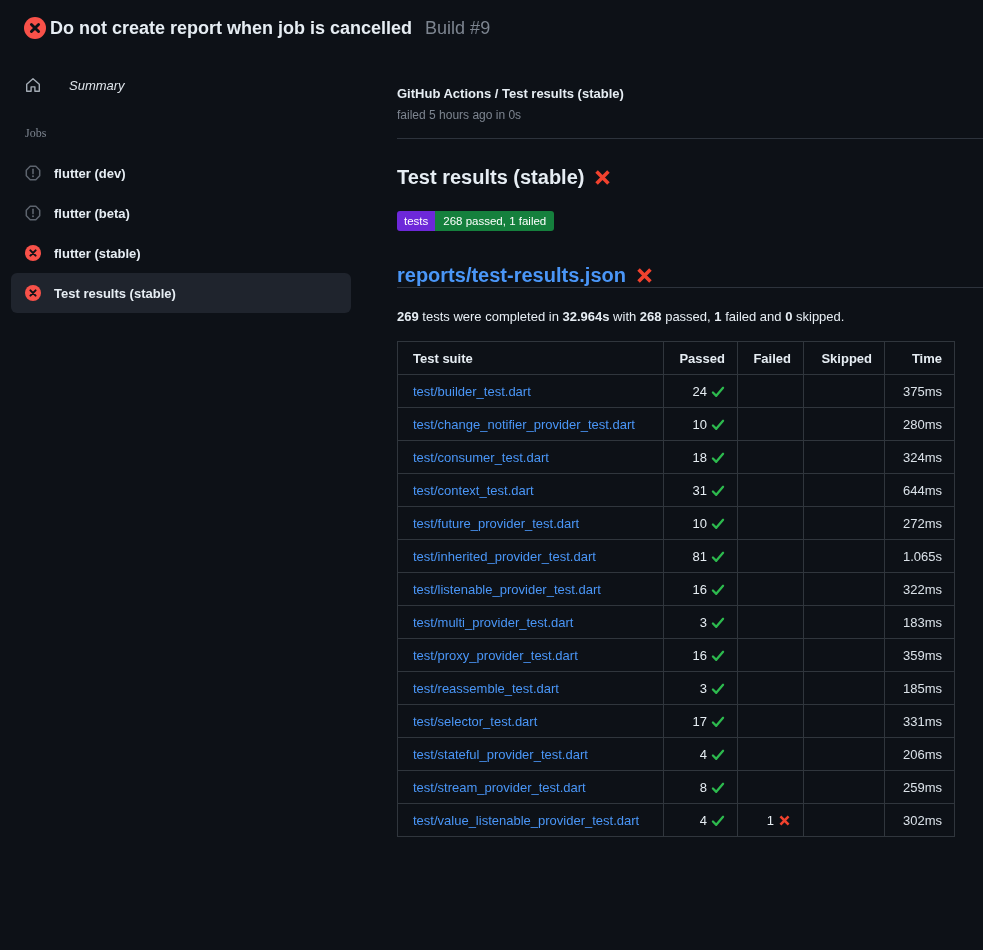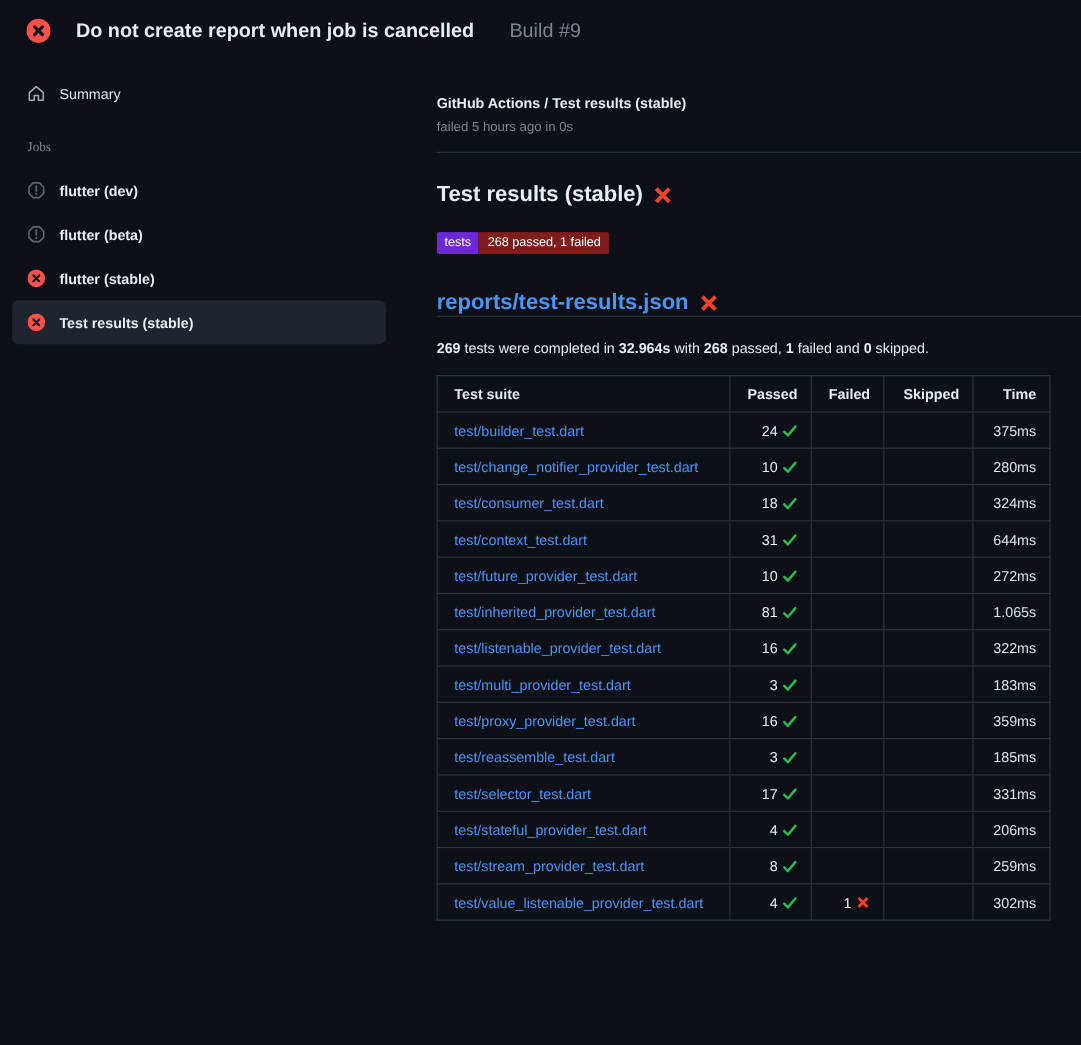--- a/index.html
+++ b/index.html
@@ -8,50 +8,50 @@
     width: 983px; height: 950px;
     background: #0d1117;
     color: #e6edf3;
     font-family: "Liberation Sans", "DejaVu Sans", sans-serif;
     font-size: 13px;
     overflow: hidden;
   }
   svg { display:block; }
 
   
-  .app-header { display:flex; align-items:center; gap:23px; padding:17px 24px 14px 24px; }
+  .app-header { display:flex; align-items:center; gap:4px; padding:17px 24px 14px 24px; }
   .app-title { font-size:18px; font-weight:700; color:#e6edf3; white-space:nowrap; }
   .app-build { font-size:18px; font-weight:400; color:#7d8590; margin-left:9px; }
 
   
   .layout { display:flex; align-items:flex-start; }
   .sidebar { width:370px; flex:none; padding-top:18px; }
   .main { flex:1; padding:33px 0 0 27px; min-width:0; }
 
   
-  .summary-item { display:flex; align-items:flex-end; gap:13px; padding:6px 0 6px 25px; cursor:pointer; }
+  .summary-item { display:flex; align-items:flex-end; gap:28px; padding:6px 0 6px 25px; cursor:pointer;font-style:italic; }
   .summary-label { font-size:13px; color:#dfe5eb; }
   .jobs-heading { margin:27px 0 0 25px; font-size:12px; color:#7d8590;font-family:Liberation Serif, serif; }
   .jobs-list { margin-top:12px; }
   .job-item { display:flex; align-items:center; gap:13px; height:40px;
               margin:0 19px 0 11px; padding-left:14px; border-radius:6px; cursor:pointer; }
   .job-item.selected { background:#1f242d; }
   .job-label { font-size:13px; font-weight:600; color:#e6edf3; }
 
   
   .breadcrumb { font-size:13px; font-weight:700; color:#e6edf3; }
   .run-meta { margin-top:7px; font-size:12px; color:#7d8590; }
   .divider { margin-top:16px; border-top:1px solid #2d333c; height:0; }
   .section-title-row { margin-top:27px; display:flex; align-items:center; gap:9px; }
   .section-title { font-size:20px; font-weight:700; color:#e6edf3; }
 
   .badge { margin-top:22px; display:inline-flex; height:20px; line-height:20px;
            font-size:11.5px; border-radius:3px; overflow:hidden; color:#ffffff; }
   .badge-label { background:#6d28d9; padding:0 7px; }
-  .badge-value { background:#7f1d1d; padding:0 8px; }
+  .badge-value { background:#15803d; padding:0 8px; }
 
   .report-title-row { margin-top:33px; display:flex; align-items:center; gap:9px;
                       border-bottom:1px solid #2d333c; }
   .report-title { font-size:20px; font-weight:700; color:#4a96f7; cursor:pointer; }
 
   .summary-line { margin-top:21px; font-size:13px; color:#e6edf3; }
   .summary-line strong { font-weight:700; }
 
   
   table.results { margin-top:17px; border-collapse:collapse; table-layout:fixed; }

